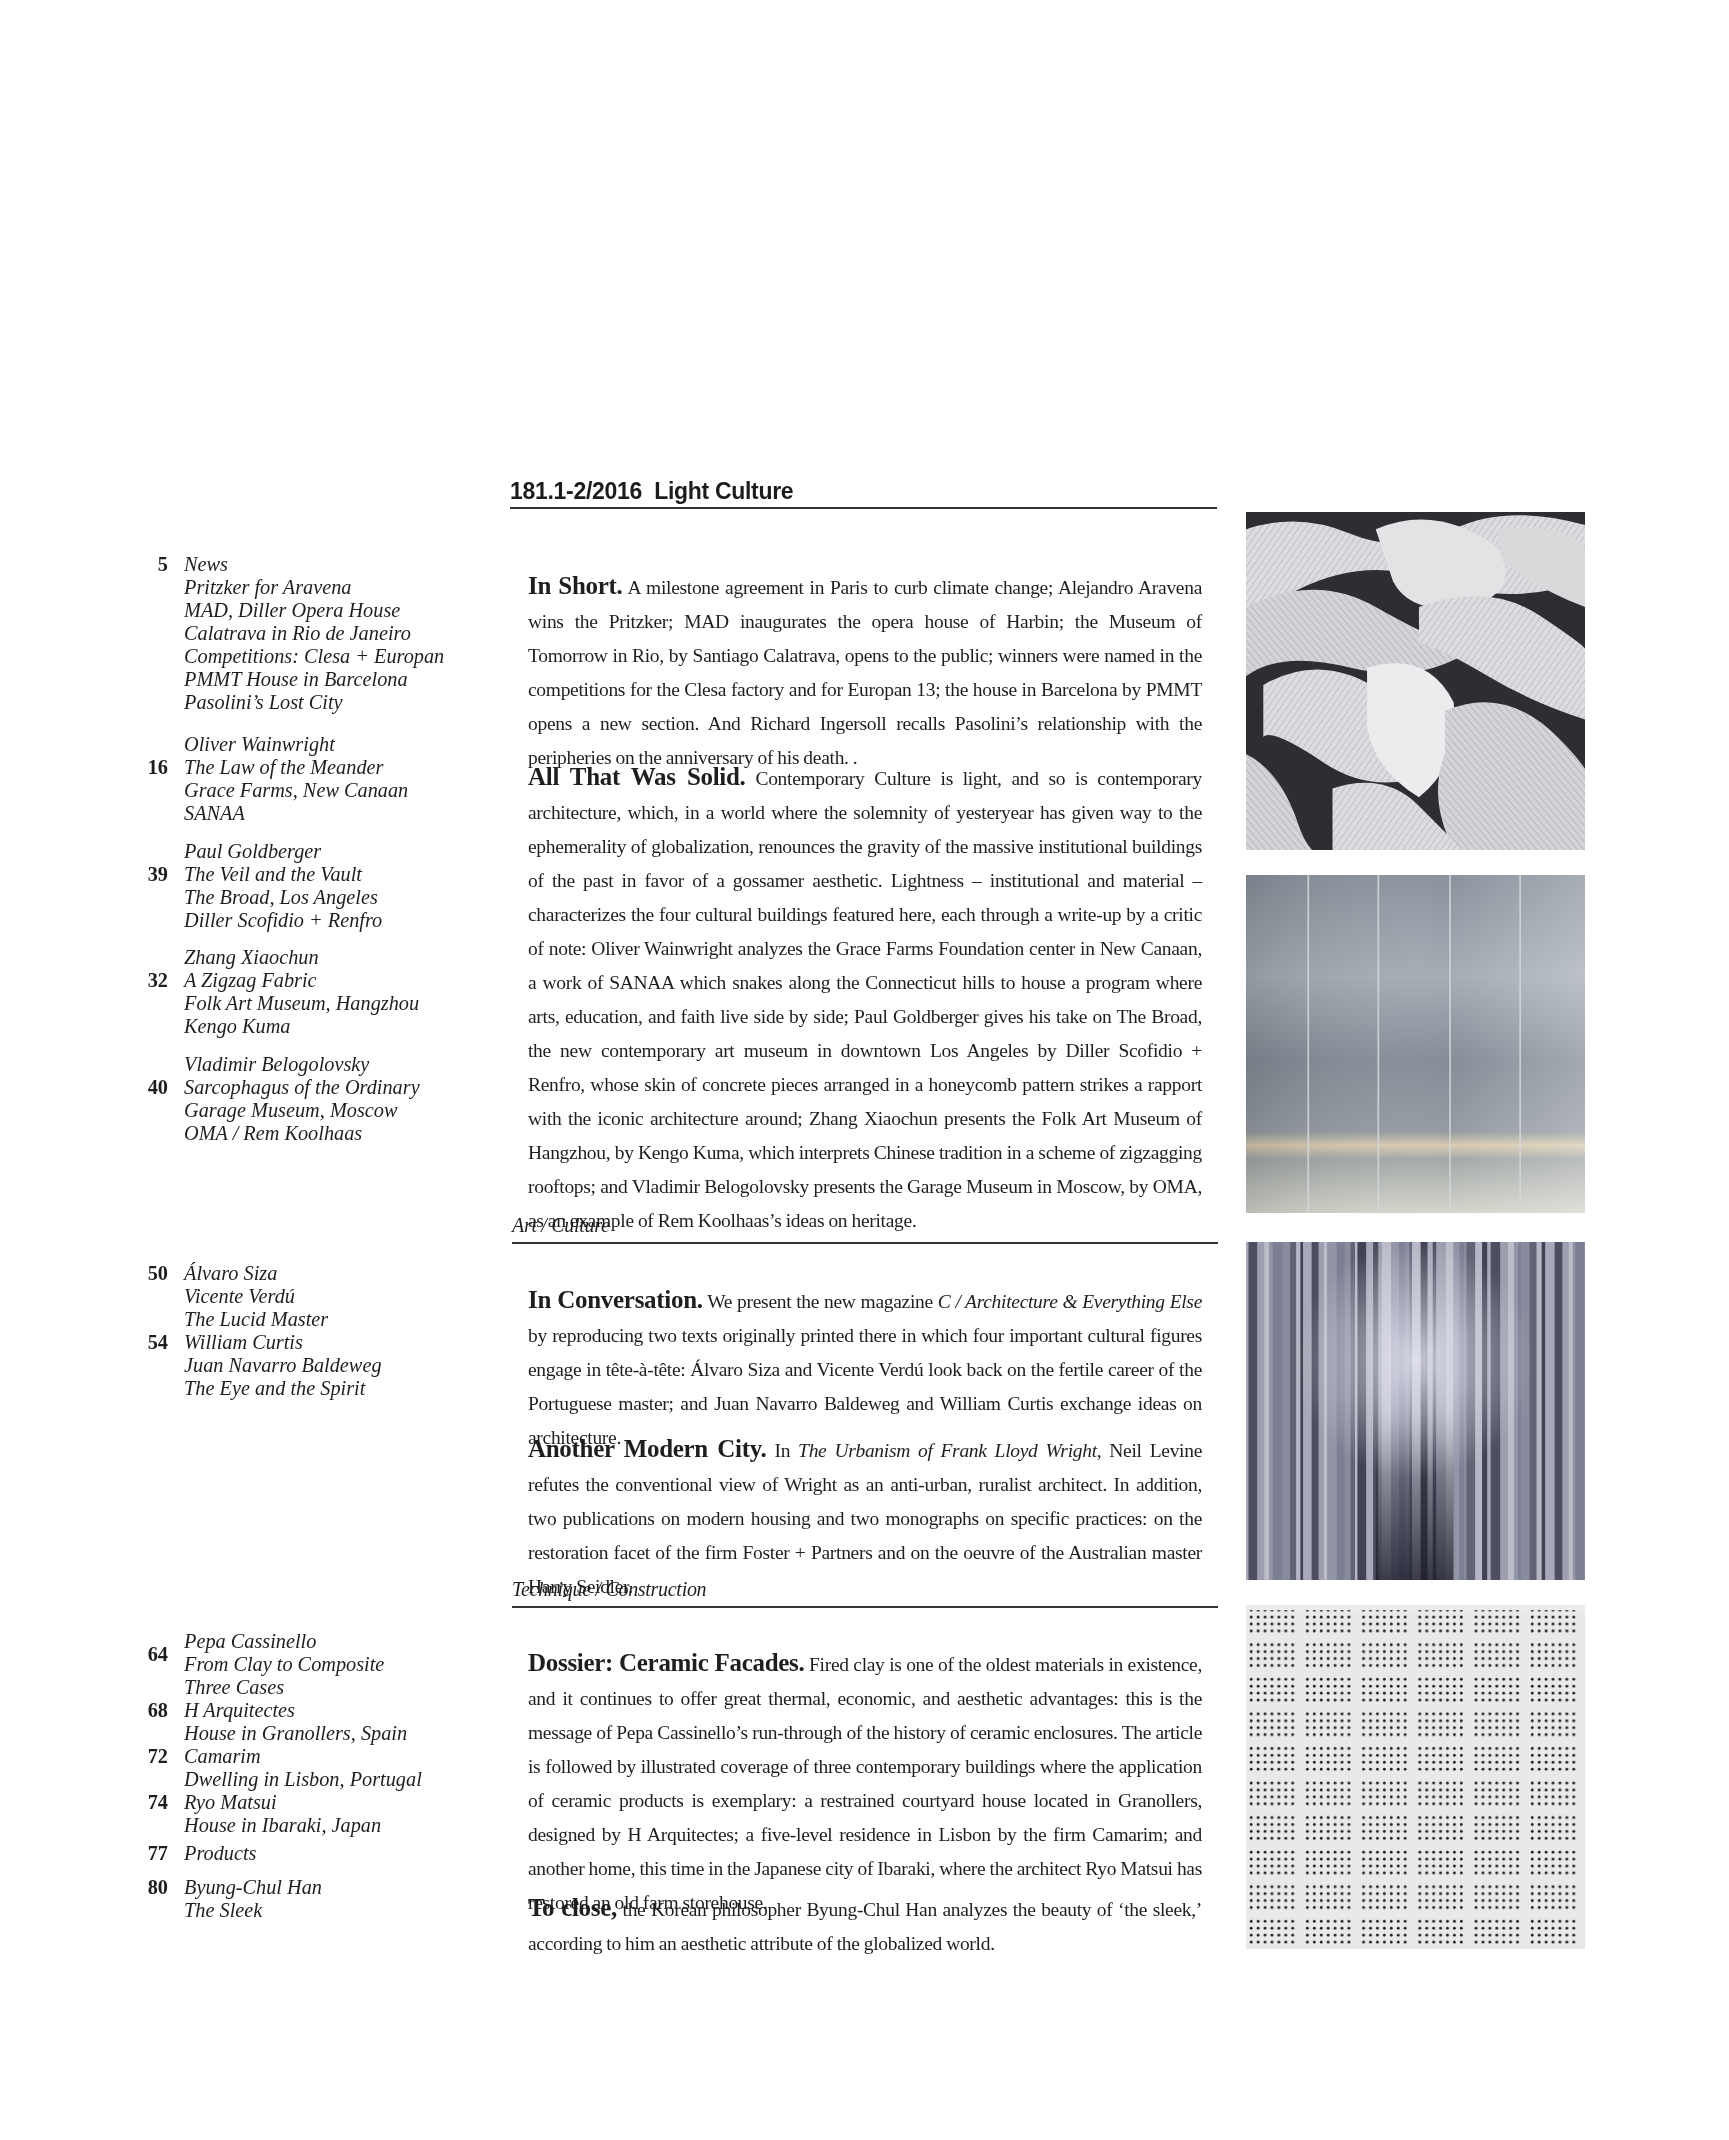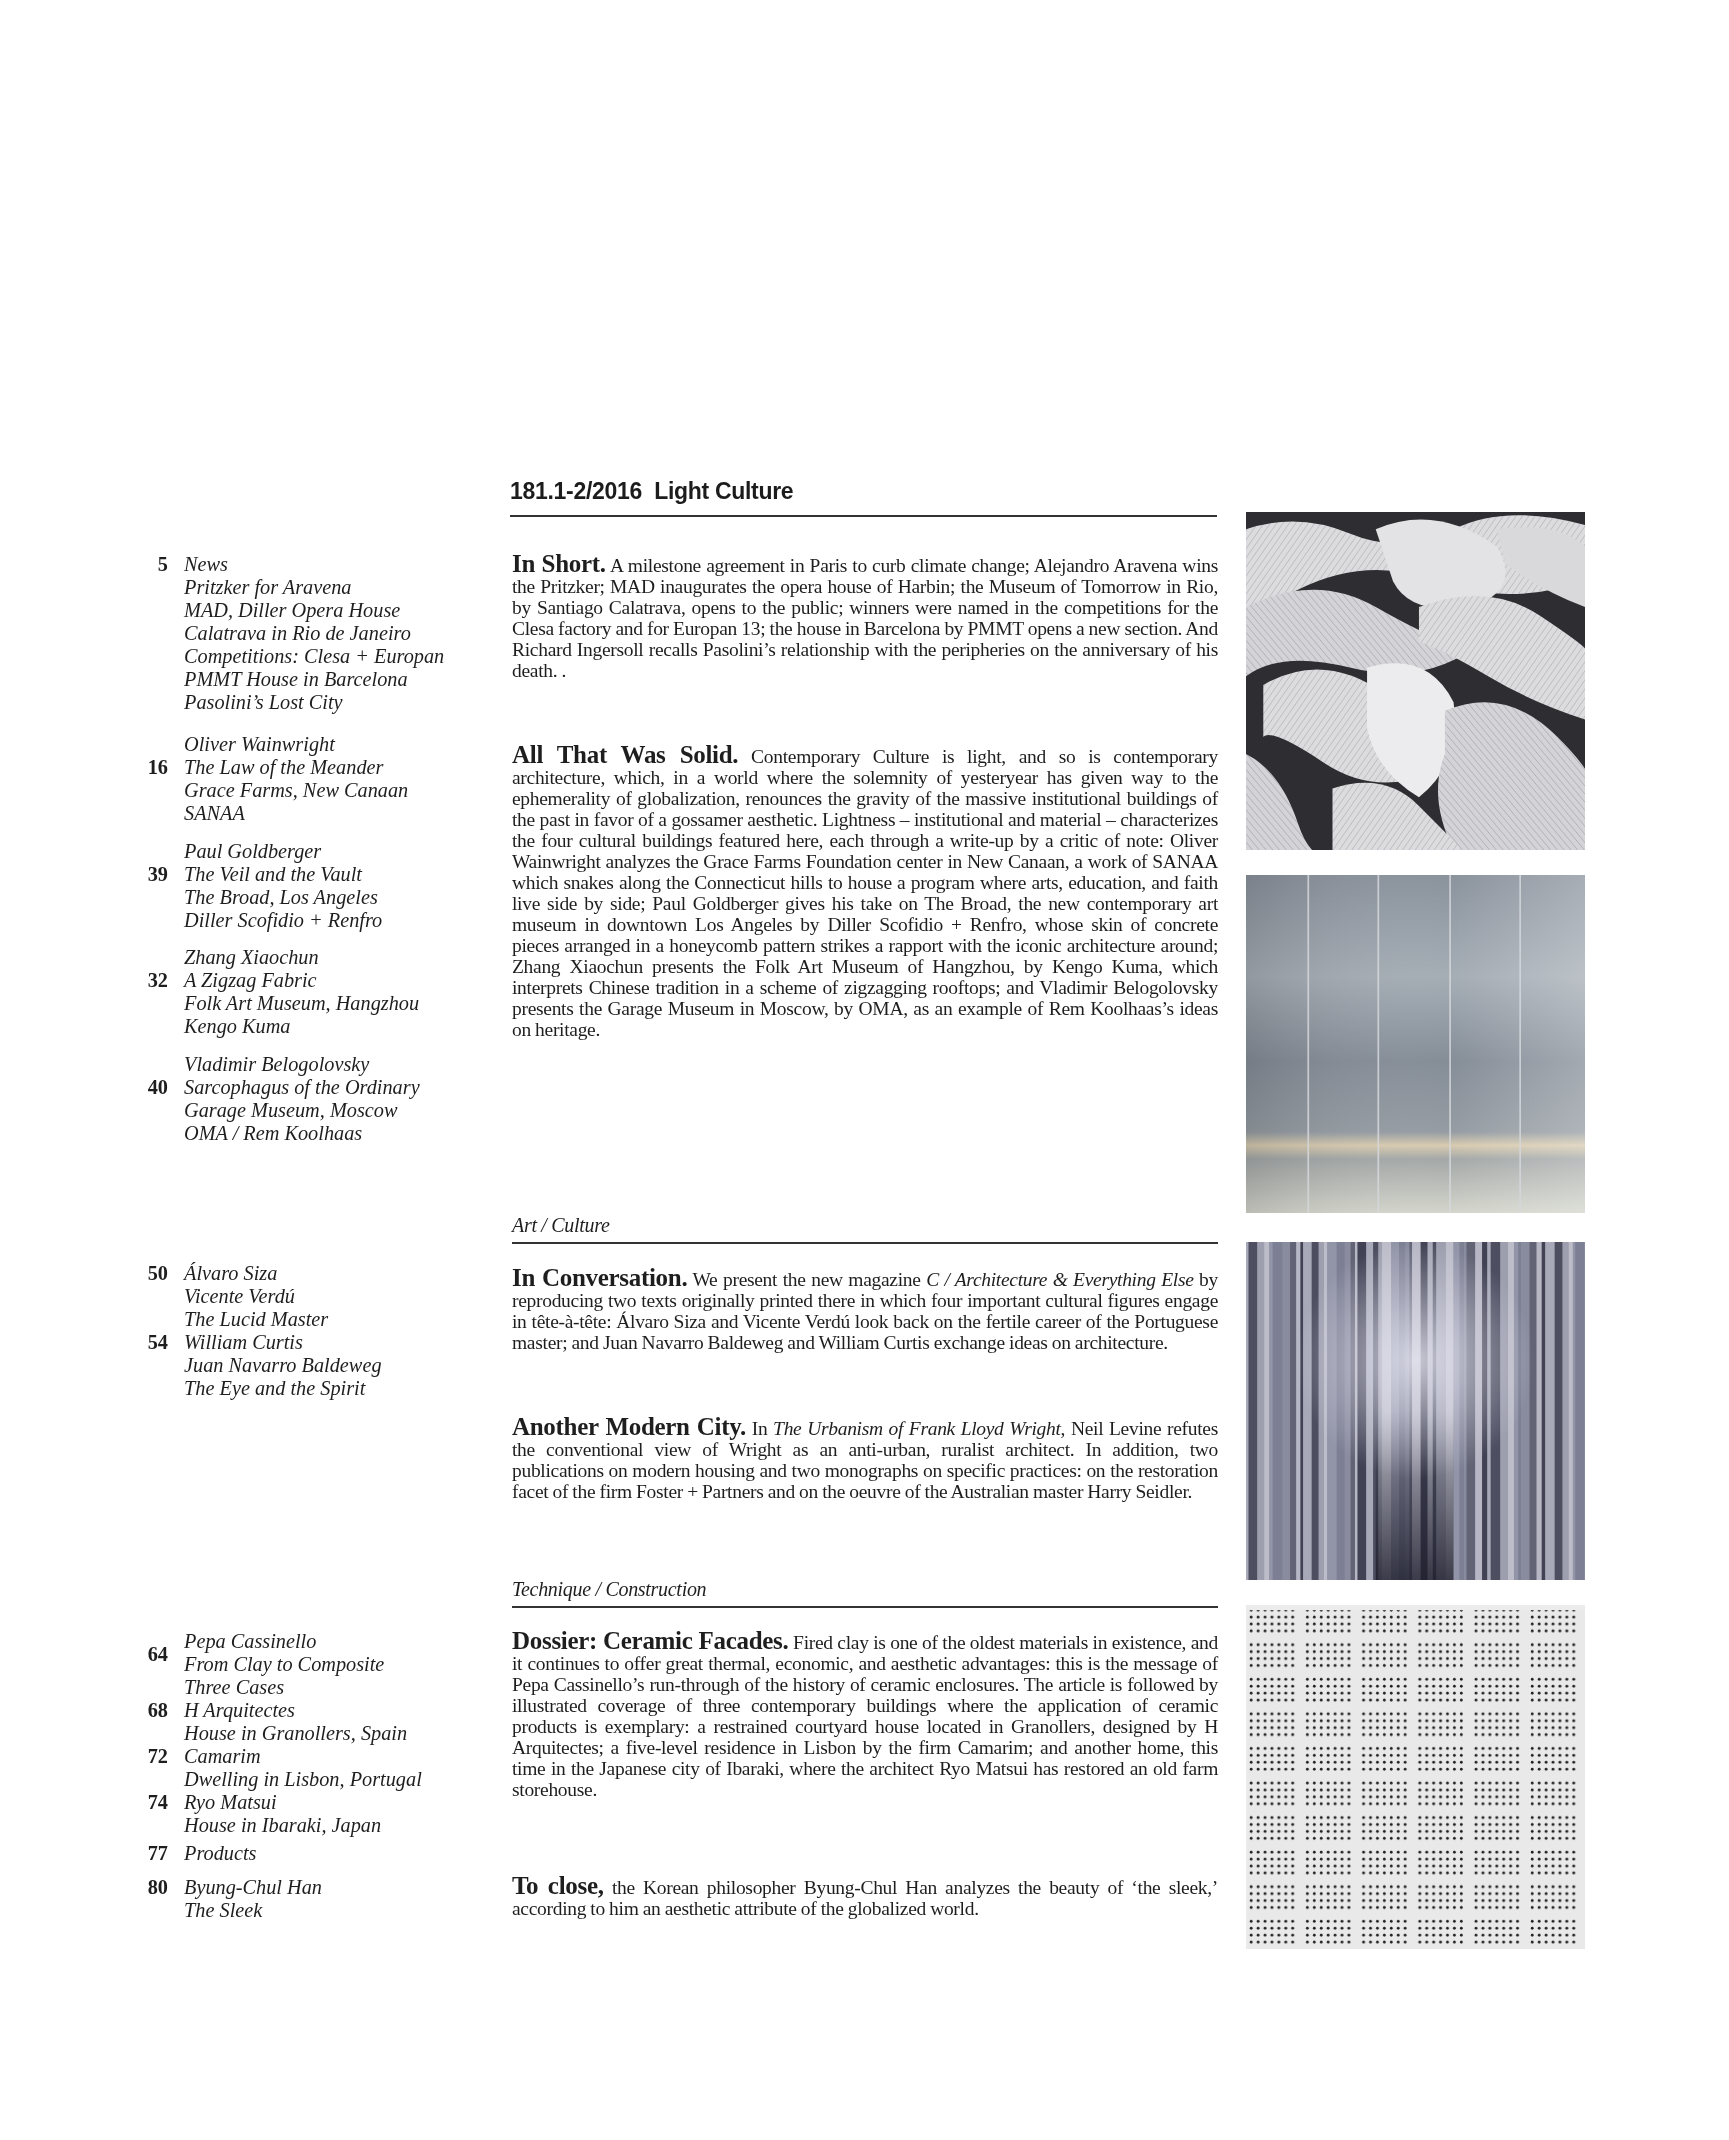--- a/index.html
+++ b/index.html
@@ -5,39 +5,39 @@
   html, body { margin: 0; padding: 0; background: #ffffff; }
   body {
     width: 1729px; height: 2140px; position: relative; overflow: hidden;
     font-family: "Liberation Serif", "DejaVu Serif", serif;
     color: #1e1e1e;
   }
   
   .issue-header {
     position: absolute; left: 510px; top: 478px; width: 707px;
     border-bottom: 2.6px solid #333;
-    padding-bottom: 10px;
+    padding-bottom: 2px;
   }
   .issue-header .txt {
     font-family: "Liberation Sans", "DejaVu Sans", sans-serif;
     font-weight: bold; font-size: 23px; letter-spacing: -0.3px; color: #1c1c1c;
   }
   
   .toc { position: absolute; left: 130px; width: 363px; }
   .toc-entry { position: relative; padding-left: 54px; font-size: 20.3px; line-height: 23px; }
   .toc-entry .pg {
     position: absolute; left: 0; width: 38px; text-align: right;
     font-weight: bold;
   }
   .toc-line { display: block; white-space: nowrap; font-style: italic; }
   .toc-line.it { font-style: italic; }
   
   .col { position: absolute; left: 512px; width: 706px; }
   .para {
-    font-size: 19.5px; line-height: 21px; text-align: justify; margin: 0;
+    font-size: 19.5px; line-height: 34px; text-align: justify; margin: 16px;
     letter-spacing: -0.3px; word-spacing: -0.4px;
   }
   .para .lead {
     font-weight: bold; font-size: 25px; letter-spacing: -0.3px;
   }
   .para .it { font-style: italic; }
   .section-title {
     position: absolute; left: 512px; width: 706px;
     font-style: italic; font-size: 20px; letter-spacing: -0.3px;
     border-bottom: 2.6px solid #333; padding-bottom: 1.7px; line-height: 29px;

